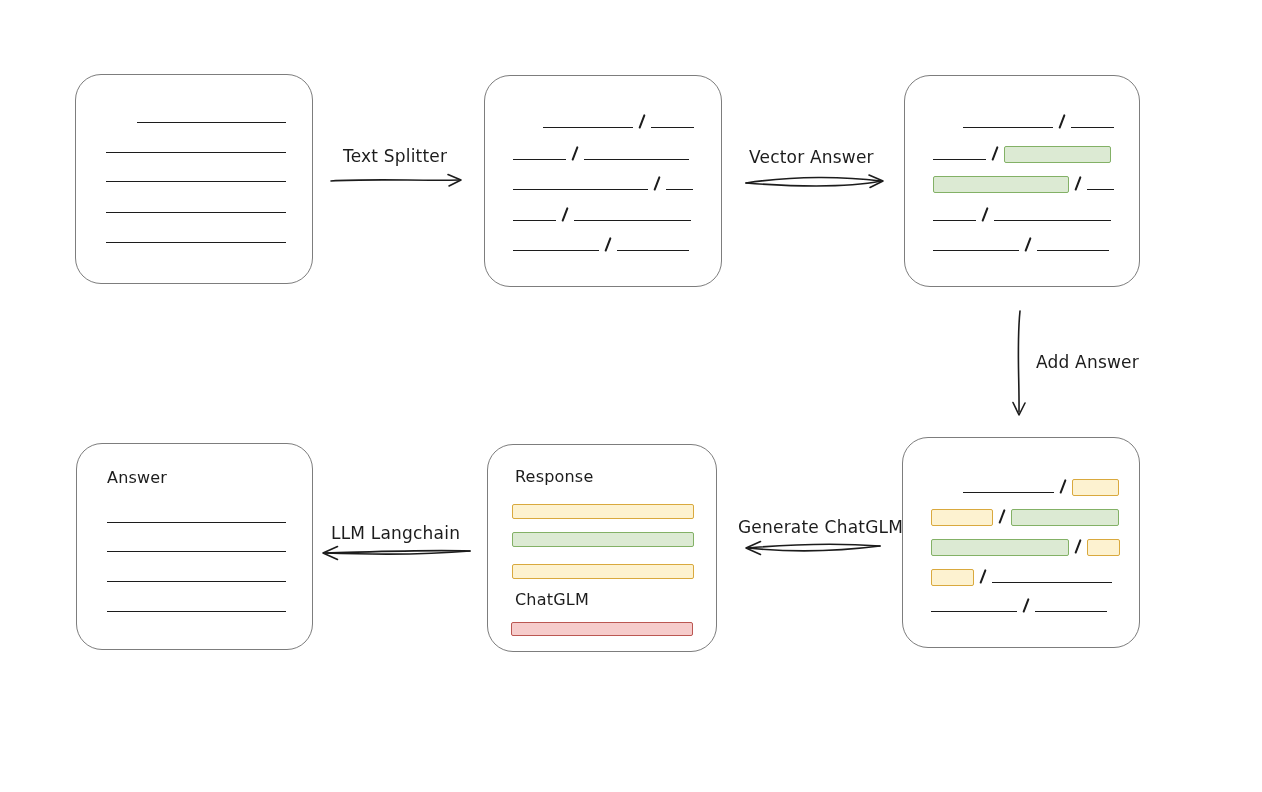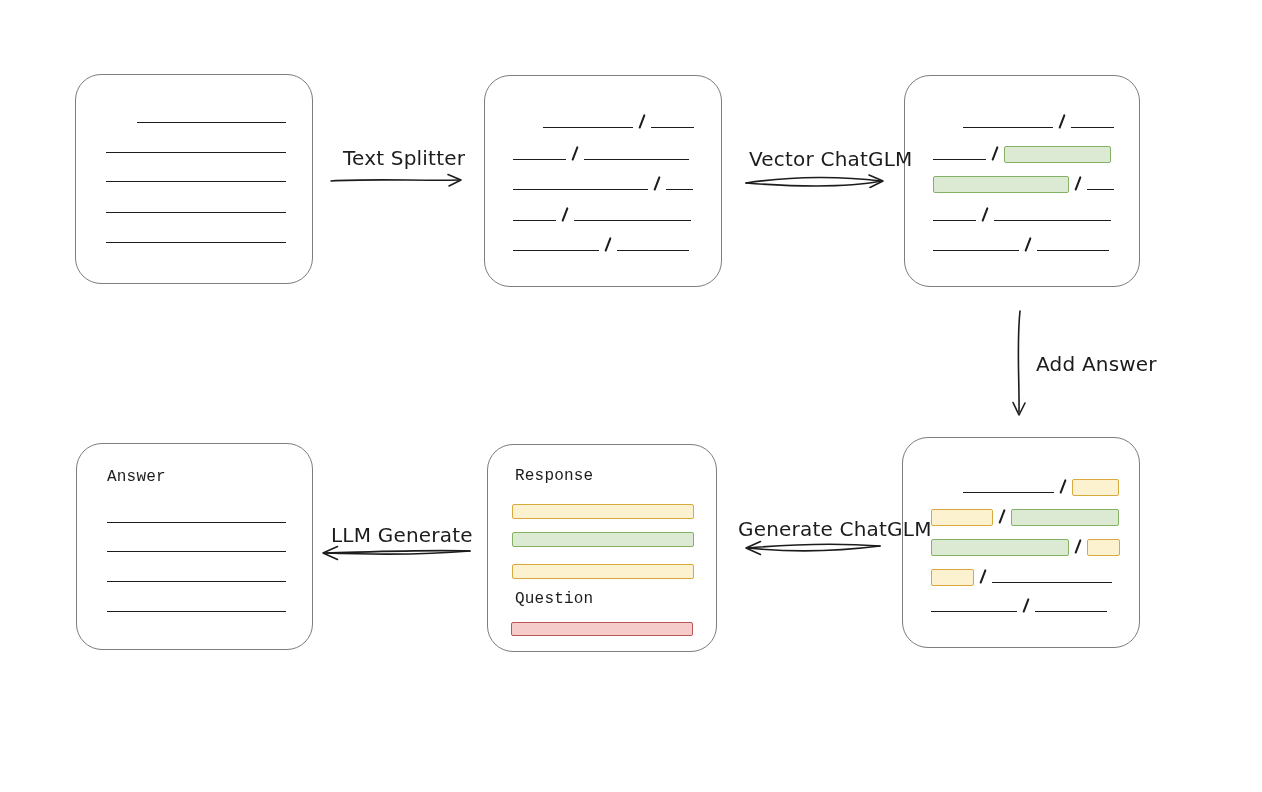--- a/index.html
+++ b/index.html
@@ -44,30 +44,29 @@
     margin-bottom:-3px;
   }
   .bar.green{background:var(--green-fill);border:1.5px solid var(--green-stroke);}
   .bar.yellow{background:var(--yellow-fill);border:1.5px solid var(--yellow-stroke);}
   .bar.red{background:var(--red-fill);border:1.5px solid var(--red-stroke);}
   .inbox-label{
     position:absolute;
     font-size:16px;
     letter-spacing:0.2px;
     white-space:nowrap;
-    font-family:Liberation Mono, monospace;
   }
   .inbox-bar{
     position:absolute;
     box-sizing:border-box;
     border-radius:2px;
   }
   .arrow-label{
     position:absolute;
-    font-size:20px;
+    font-size:17px;
     letter-spacing:0.2px;
     white-space:nowrap;
   }
   .credit{
     position:absolute;
     left:783px;top:680px;
     font-size:17px;
     letter-spacing:0.2px;
     white-space:nowrap;
   }
@@ -213,37 +212,37 @@
       <div class="row" style="left: 28px; top: 155px;">
         <div class="seg-line" style="width: 86px;"></div>
         <div class="slash"></div>
         <div class="seg-line" style="width: 72px;"></div>
       </div>
     </div>
 
   <div class="box" id="prompt-box" style="left:487px;top:444px;width:230px;height:208px;">
     <div class="inbox-label" style="left:27px;top:22px;">Response</div>
     <div id="prompt-bars"></div>
-    <div class="inbox-label" style="left:27px;top:145px;">Question</div>
+    <div class="inbox-label" style="left:27px;top:145px;">ChatGLM</div>
     <div id="question-bar-holder"></div>
   <div class="inbox-bar bar yellow" style="left: 24px; top: 59px; width: 182px; height: 15px; margin-bottom: 0px;"></div>
       <div class="inbox-bar bar green" style="left: 24px; top: 87px; width: 182px; height: 15px; margin-bottom: 0px;"></div>
       <div class="inbox-bar bar yellow" style="left: 24px; top: 119px; width: 182px; height: 15px; margin-bottom: 0px;"></div>
       <div class="inbox-bar bar red" style="left: 23px; top: 177px; width: 182px; height: 14px; margin-bottom: 0px;"></div>
     </div>
 
   <div class="box" id="answer-box" style="left:76px;top:443px;width:237px;height:207px;">
     <div class="inbox-label" style="left:30px;top:24px;">Answer</div>
     <div id="answer-lines"></div>
   <div class="seg-line" style="position: absolute; left: 30px; top: 78px; width: 179px;"></div>
       <div class="seg-line" style="position: absolute; left: 30px; top: 107px; width: 179px;"></div>
       <div class="seg-line" style="position: absolute; left: 30px; top: 137px; width: 179px;"></div>
       <div class="seg-line" style="position: absolute; left: 30px; top: 167px; width: 179px;"></div>
     </div>
 
   <div class="arrow-label" style="left:343px;top:146px;">Text Splitter</div>
-  <div class="arrow-label" style="left:749px;top:147px;">Vector ChatGLM</div>
+  <div class="arrow-label" style="left:749px;top:147px;">Vector Answer</div>
   <div class="arrow-label" style="left:1036px;top:352px;">Add Answer</div>
   <div class="arrow-label" style="left:738px;top:517px;">Generate ChatGLM</div>
-  <div class="arrow-label" style="left:331px;top:523px;">LLM Generate</div>
+  <div class="arrow-label" style="left:331px;top:523px;">LLM Langchain</div>
 
 
 </div>
 
 </body></html>

